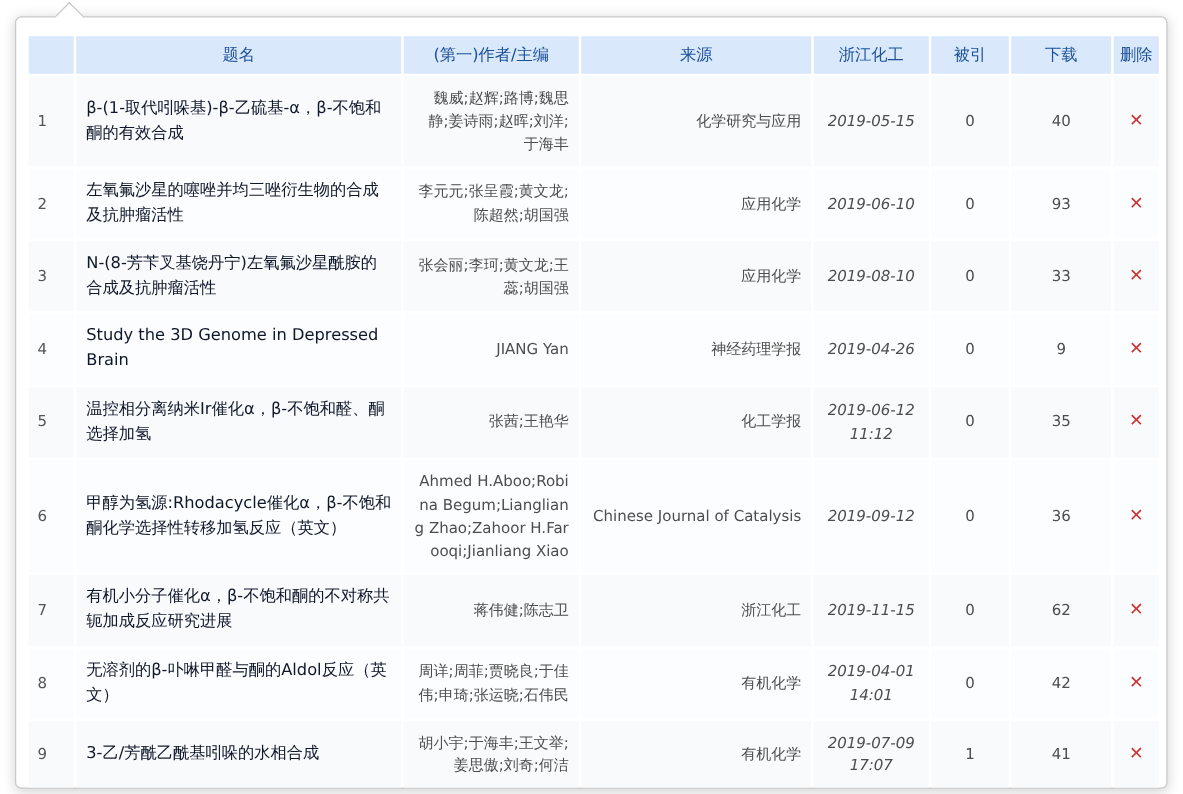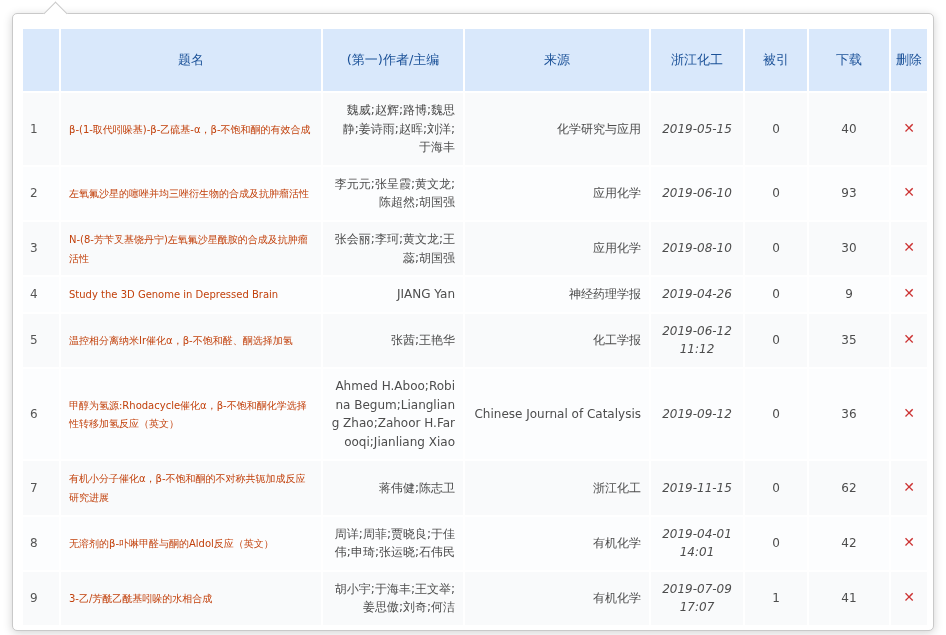--- a/index.html
+++ b/index.html
@@ -38,35 +38,35 @@
   col.c-cited    { width: 62px; }
   col.c-download { width: 80px; }
   col.c-delete   { width: 36px; }
 
   thead th {
     background: #d9e8fb;
     color: #1b5198;
     font-size: 13px;
     font-weight: normal;
     text-align: center;
-    padding: 22px 4px;
+    padding: 6px 4px;
   }
   tbody td {
     background: #f9fafb;
     vertical-align: middle;
     padding: 8px 8px;
     font-size: 12px;
     color: #4d4d4d;
     line-height: 1.55;
   }
   tbody tr:nth-child(even) td { background: #fcfdfe; }
 
   td.cell-num   { text-align: left; padding-left: 7px; color: #555; }
   td.cell-title { text-align: left; }
-  a.title-link  { color: #c2410c; text-decoration: none; font-size: 10px; cursor: pointer; }
+  a.title-link  { color: #0f172a; text-decoration: none; font-size: 13px; cursor: pointer; }
   td.cell-authors { word-break: break-all; text-align: right; }
   td.cell-source  { text-align: right; }
   td.cell-date    { text-align: center; word-break: break-all; font-style: italic; }
   td.cell-cited, td.cell-download { text-align: center; }
   td.cell-delete  { text-align: center; }
   .delete-x {
     color: #cc3333;
     font-size: 14px;
     cursor: pointer;
     display: inline-block;
@@ -133,21 +133,21 @@
       </tr>
           <tr>
         <td class="cell-num">3</td>
         <td class="cell-title">
           <a class="title-link">N-(8-芳苄叉基饶丹宁)左氧氟沙星酰胺的合成及抗肿瘤活性</a>
         </td>
         <td class="cell-authors">张会丽;李珂;黄文龙;王蕊;胡国强</td>
         <td class="cell-source">应用化学</td>
         <td class="cell-date">2019-08-10</td>
         <td class="cell-cited">0</td>
-        <td class="cell-download">30</td>
+        <td class="cell-download">33</td>
         <td class="cell-delete">
           <span class="delete-x">✕</span>
         </td>
       </tr>
           <tr>
         <td class="cell-num">4</td>
         <td class="cell-title">
           <a class="title-link">Study the 3D Genome in Depressed Brain</a>
         </td>
         <td class="cell-authors">JIANG Yan</td>

